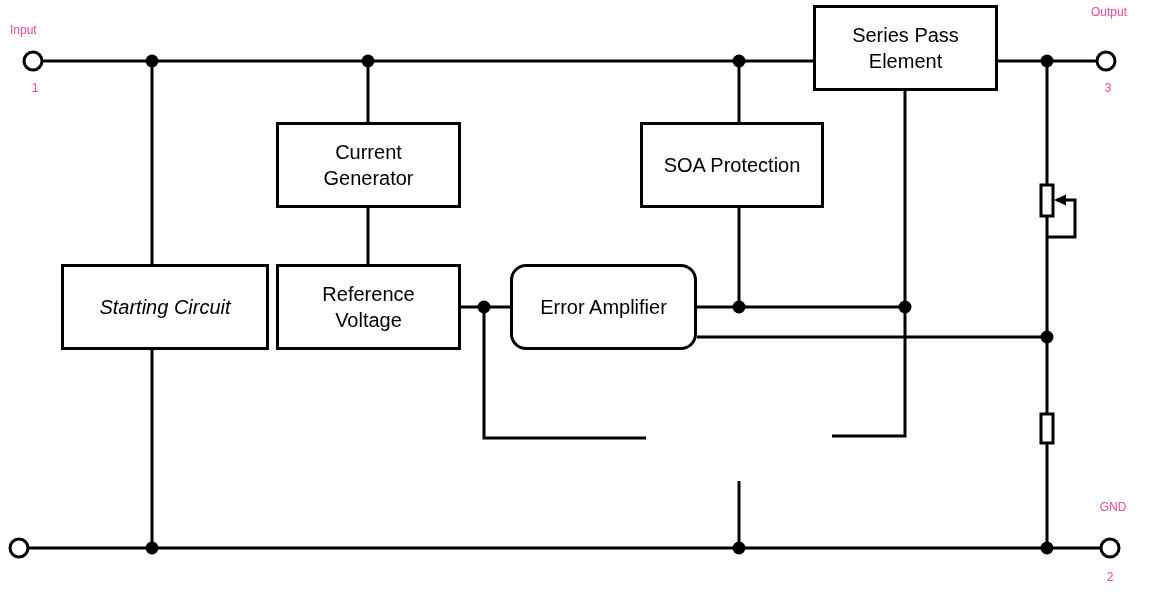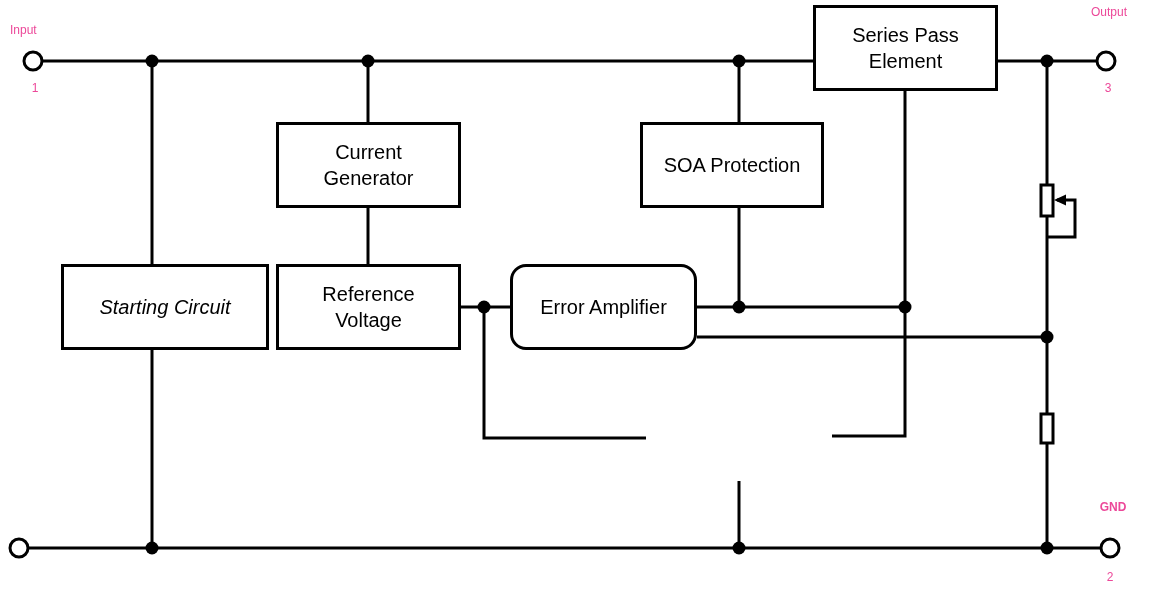--- a/index.html
+++ b/index.html
@@ -123,16 +123,16 @@
     <span class="block-label">Error Amplifier</span>
   </div>
 
 
   <div class="tlabel" style="left:10px; top:18px;">Input</div>
   <div class="tlabel centered" style="left:20px; top:76px; width:30px;">1</div>
 
   <div class="tlabel centered" style="left:1071px; top:0; width:76px;">Output</div>
   <div class="tlabel centered" style="left:1093px; top:76px; width:30px;">3</div>
 
-  <div class="tlabel centered" style="left:1083px; top:495px; width:60px;font-weight:bold;">GND</div>
+  <div class="tlabel centered" style="left:1083px; top:495px; width:60px;">GND</div>
   <div class="tlabel centered" style="left:1095px; top:565px; width:30px;">2</div>
 
 </div>
 
 </body></html>

